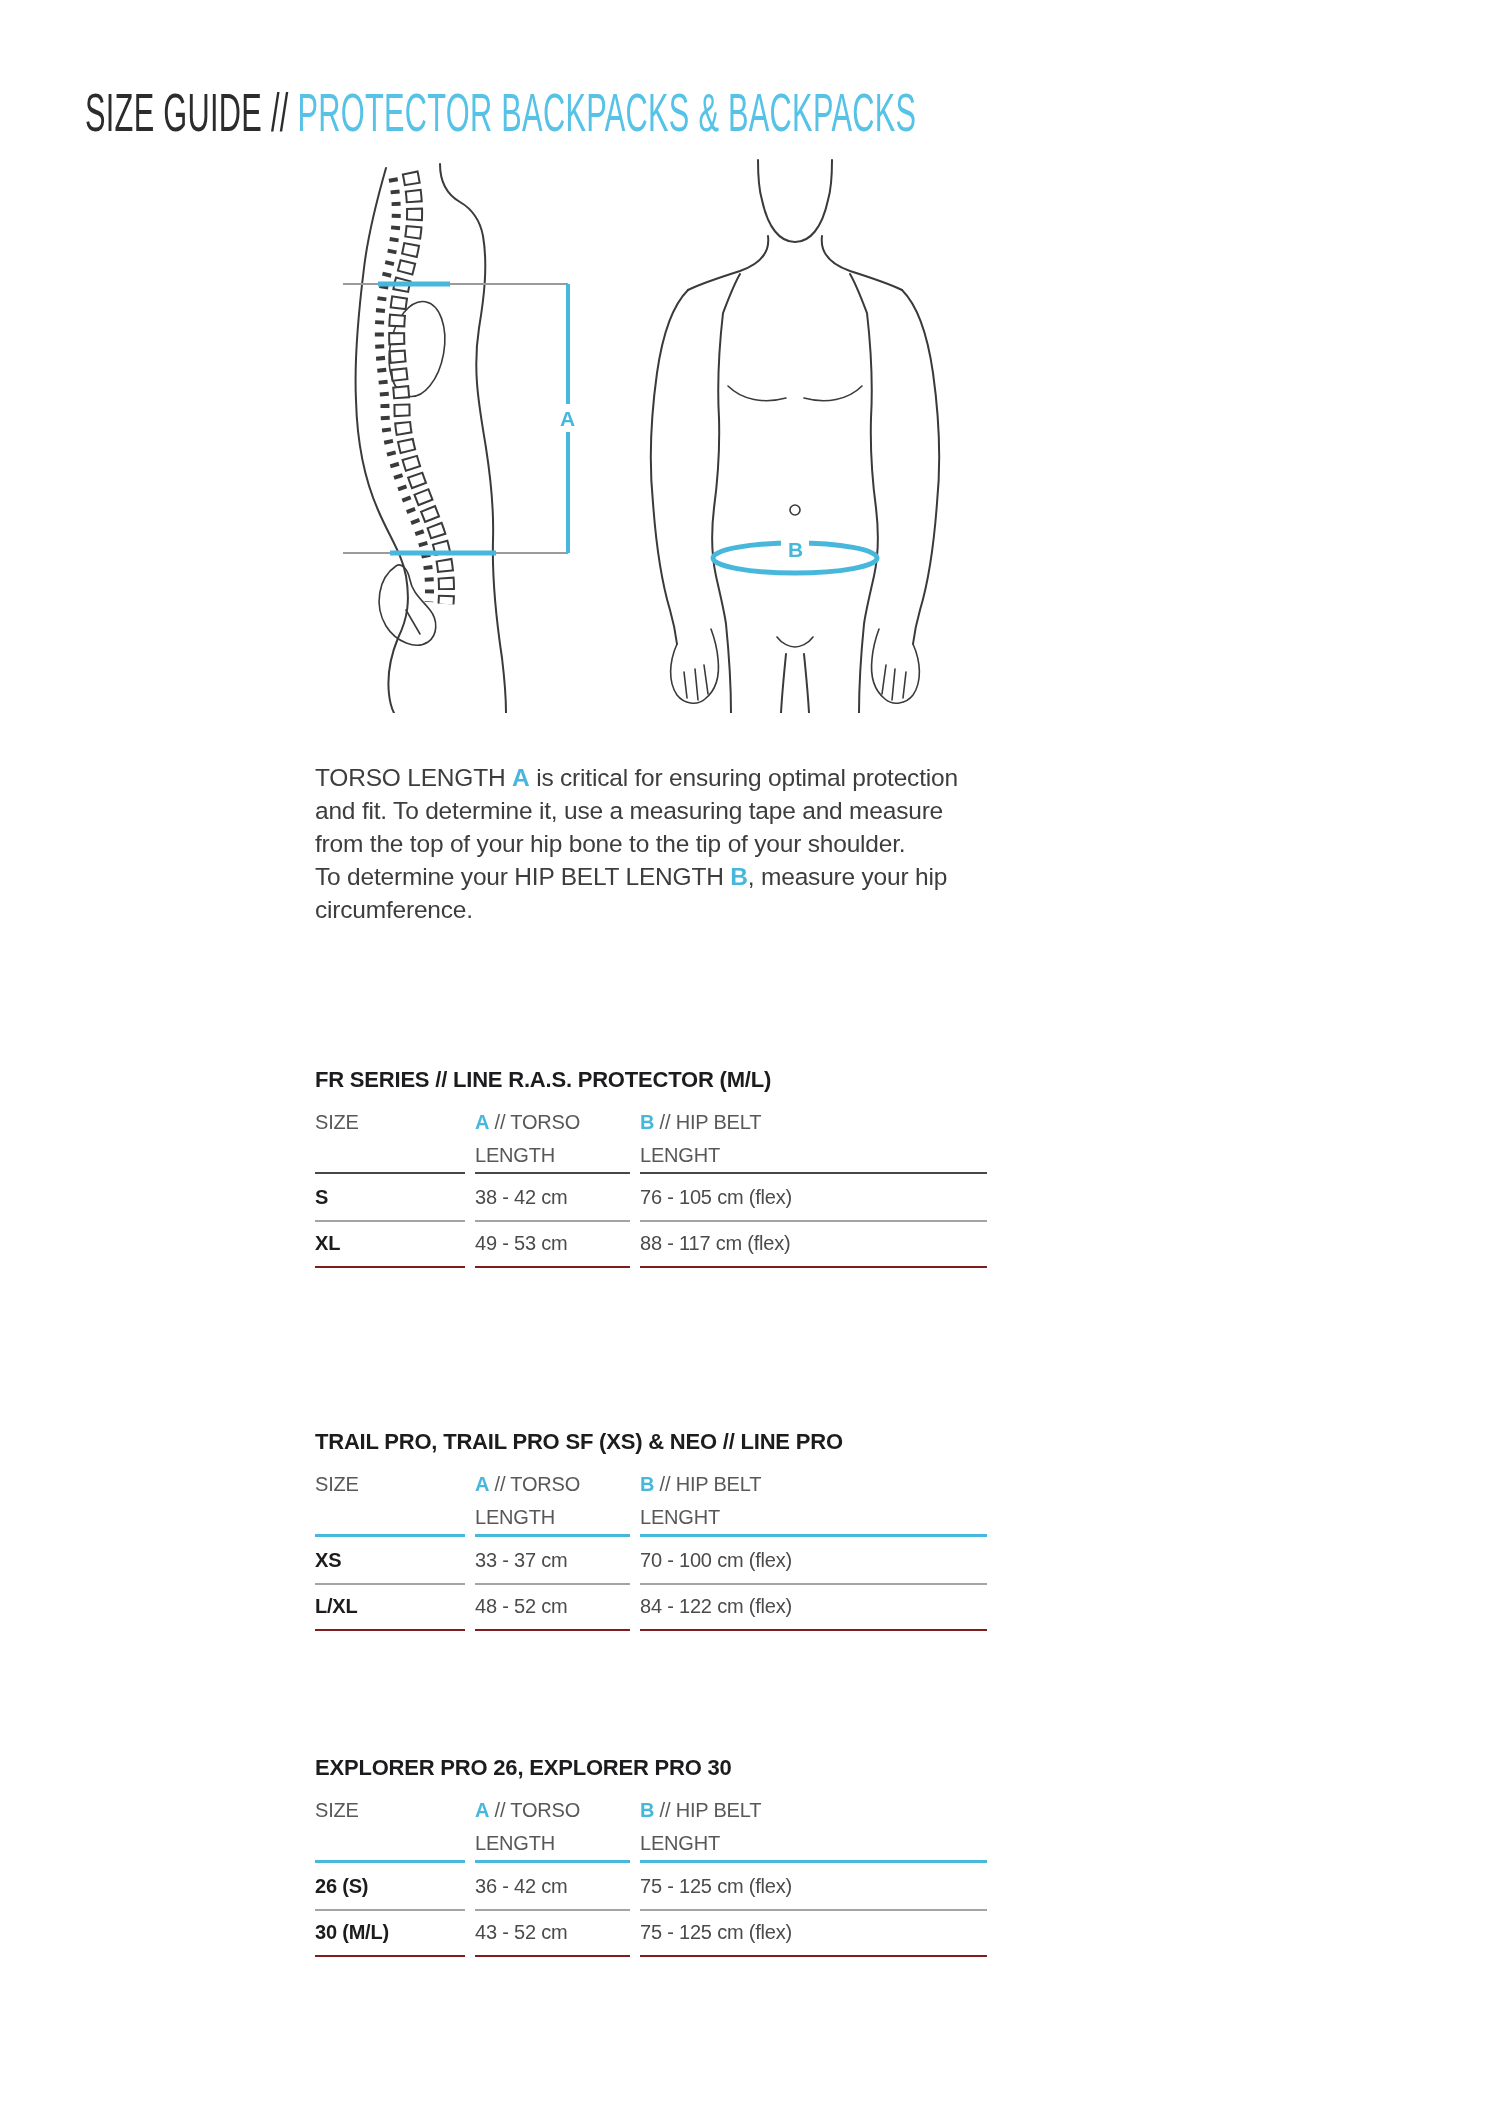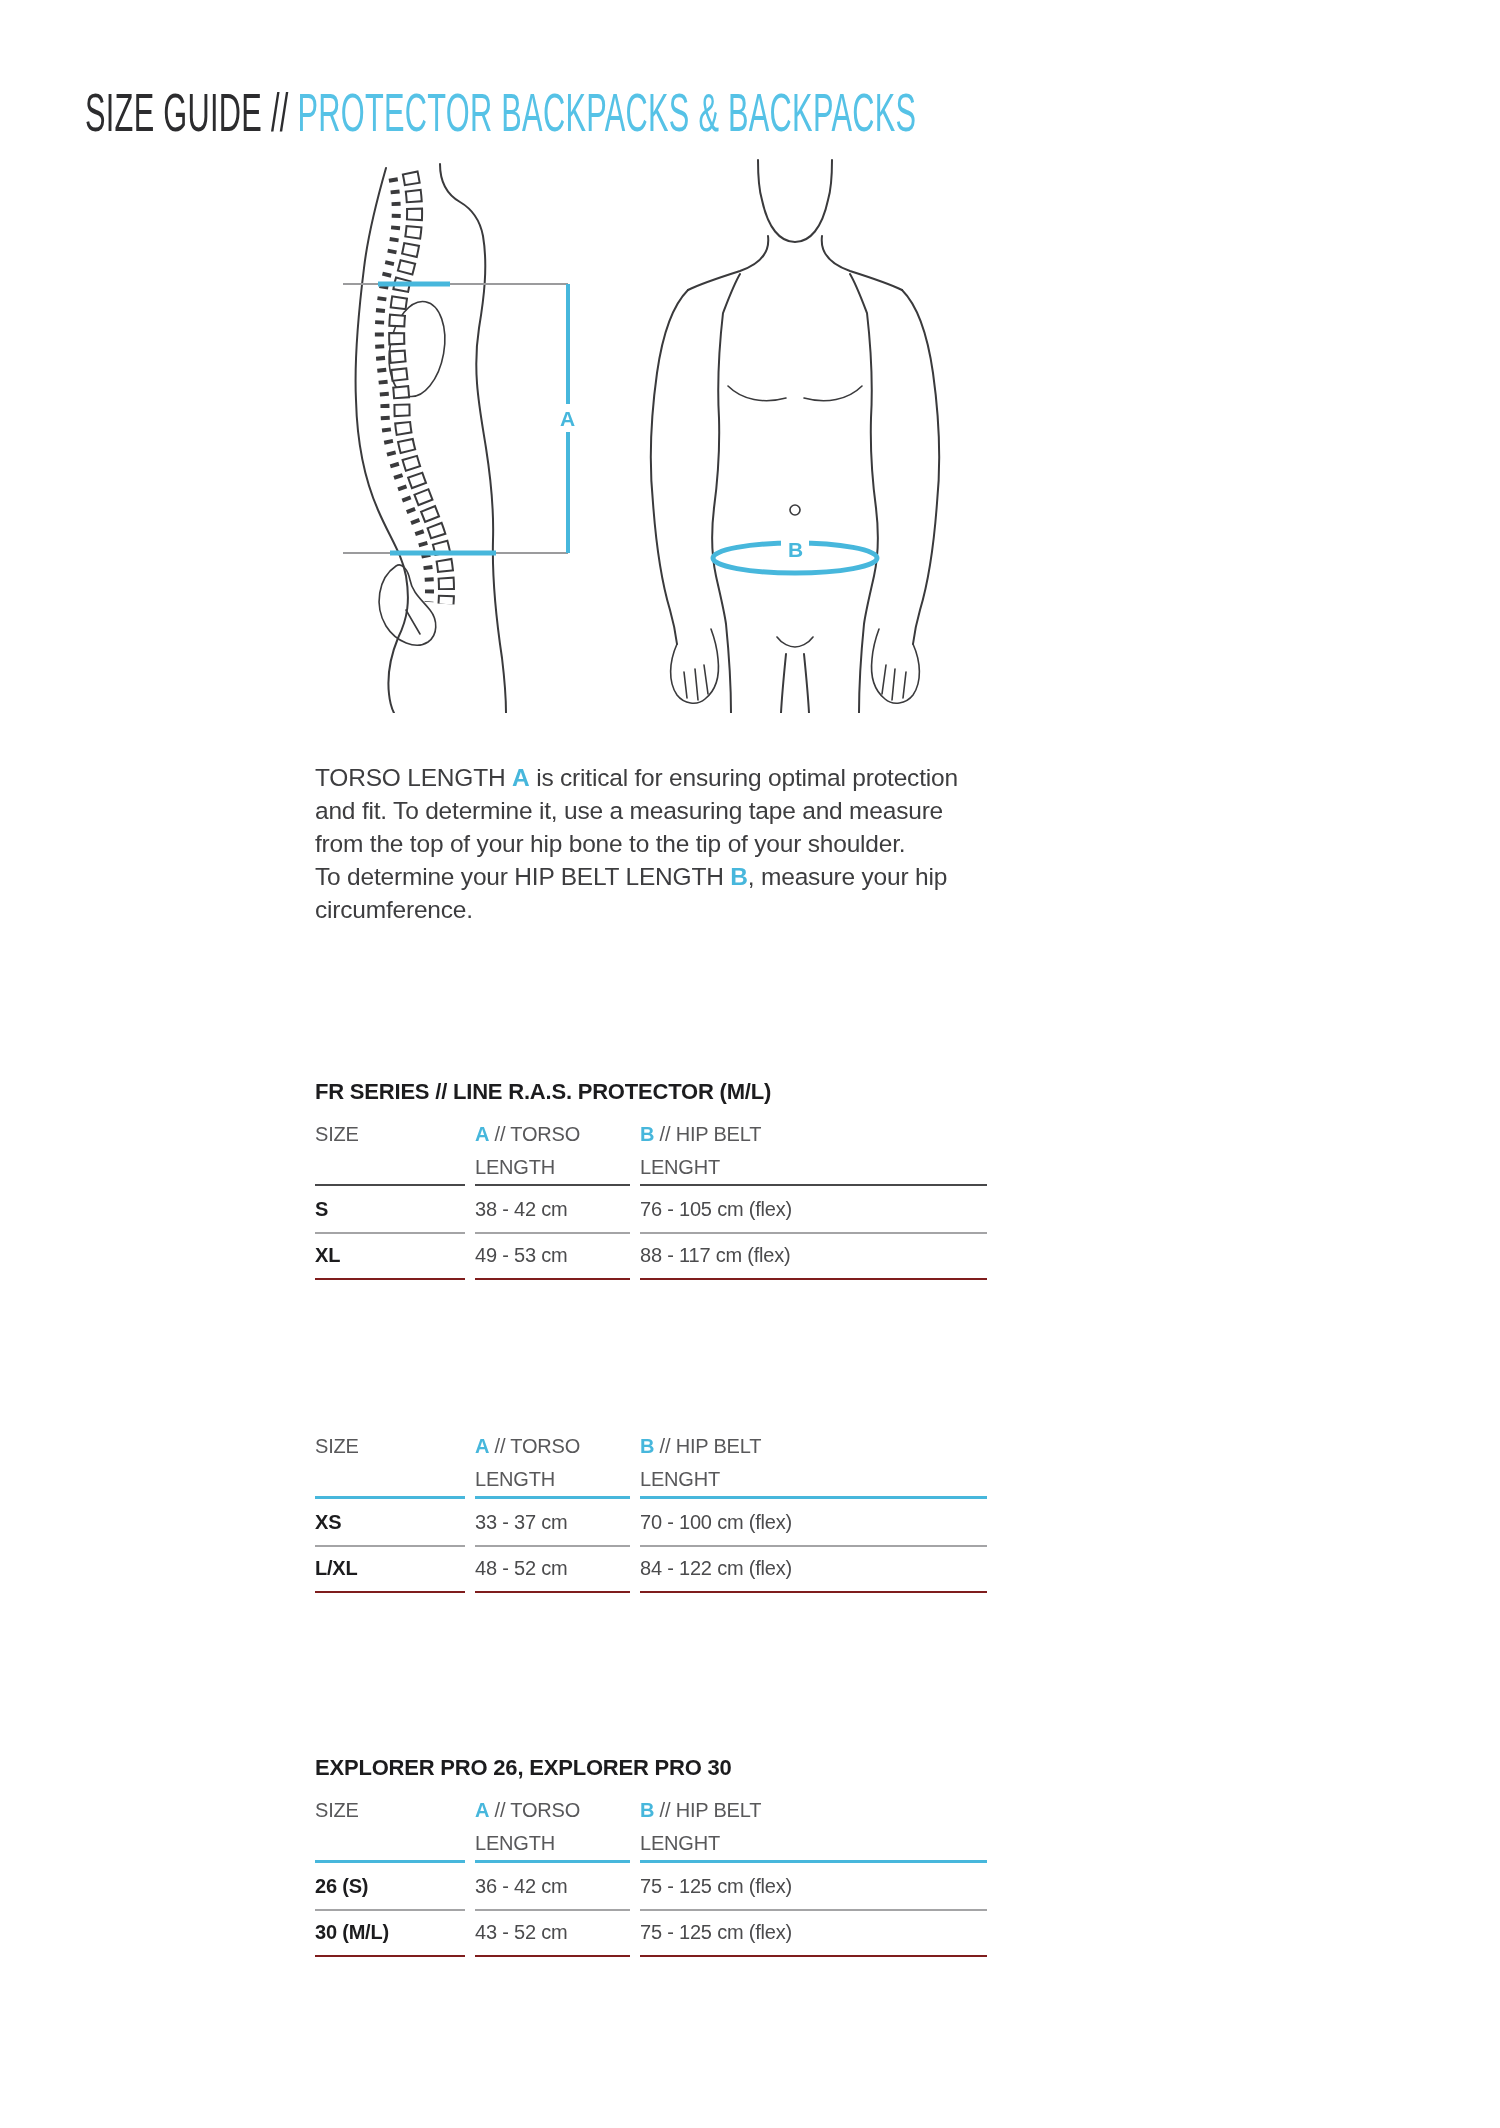--- a/index.html
+++ b/index.html
@@ -37,21 +37,21 @@
   .fig-label{font-family:"Liberation Sans", sans-serif;font-size:21px;font-weight:700;}
   
   .intro{
     position:absolute;left:315px;top:736px;width:700px;
     font-size:24.5px;line-height:33px;color:var(--body-text);
     white-space:pre-line;letter-spacing:-0.2px;
   }
   .intro .accent{color:var(--accent);font-weight:700;}
   
   .size-table{position:absolute;left:315px;width:672px;}
-  #table-0{top:1068px;margin-top:12px;}
+  #table-0{top:1068px;}
   #table-1{top:1430px;}
   #table-2{top:1756px;}
   .tbl-heading{
     margin:0 0 14px 0;font-size:22px;line-height:24px;font-weight:700;
     color:#1c1c1e;letter-spacing:-0.2px;
   }
   .tbl-colheads{
     display:grid;grid-template-columns:160px 165px 1fr;
     font-size:20px;line-height:33px;color:#58585a;letter-spacing:-0.2px;
   }
@@ -177,20 +177,21 @@
         <div class="cell hip">76 - 105 cm (flex)</div>
       </div>
       <div class="tbl-row">
         <div class="cell size">XL</div>
         <div class="cell torso">49 - 53 cm</div>
         <div class="cell hip">88 - 117 cm (flex)</div>
       </div>
     </section>
 
   <section class="size-table accent-rule" id="table-1">
+    <h2 class="tbl-heading">TRAIL PRO, TRAIL PRO SF (XS) &amp; NEO // LINE PRO</h2>
     <div class="tbl-colheads">
       <div class="col c1">
         <span class="l1">SIZE</span>
       </div>
       <div class="col c2">
         <span class="l1"><i class="al">A</i><span class="rest"> // TORSO</span></span>
           <span class="l2">LENGTH</span>
       </div>
       <div class="col c3">
         <span class="l1"><i class="al">B</i><span class="rest"> // HIP BELT</span></span>

